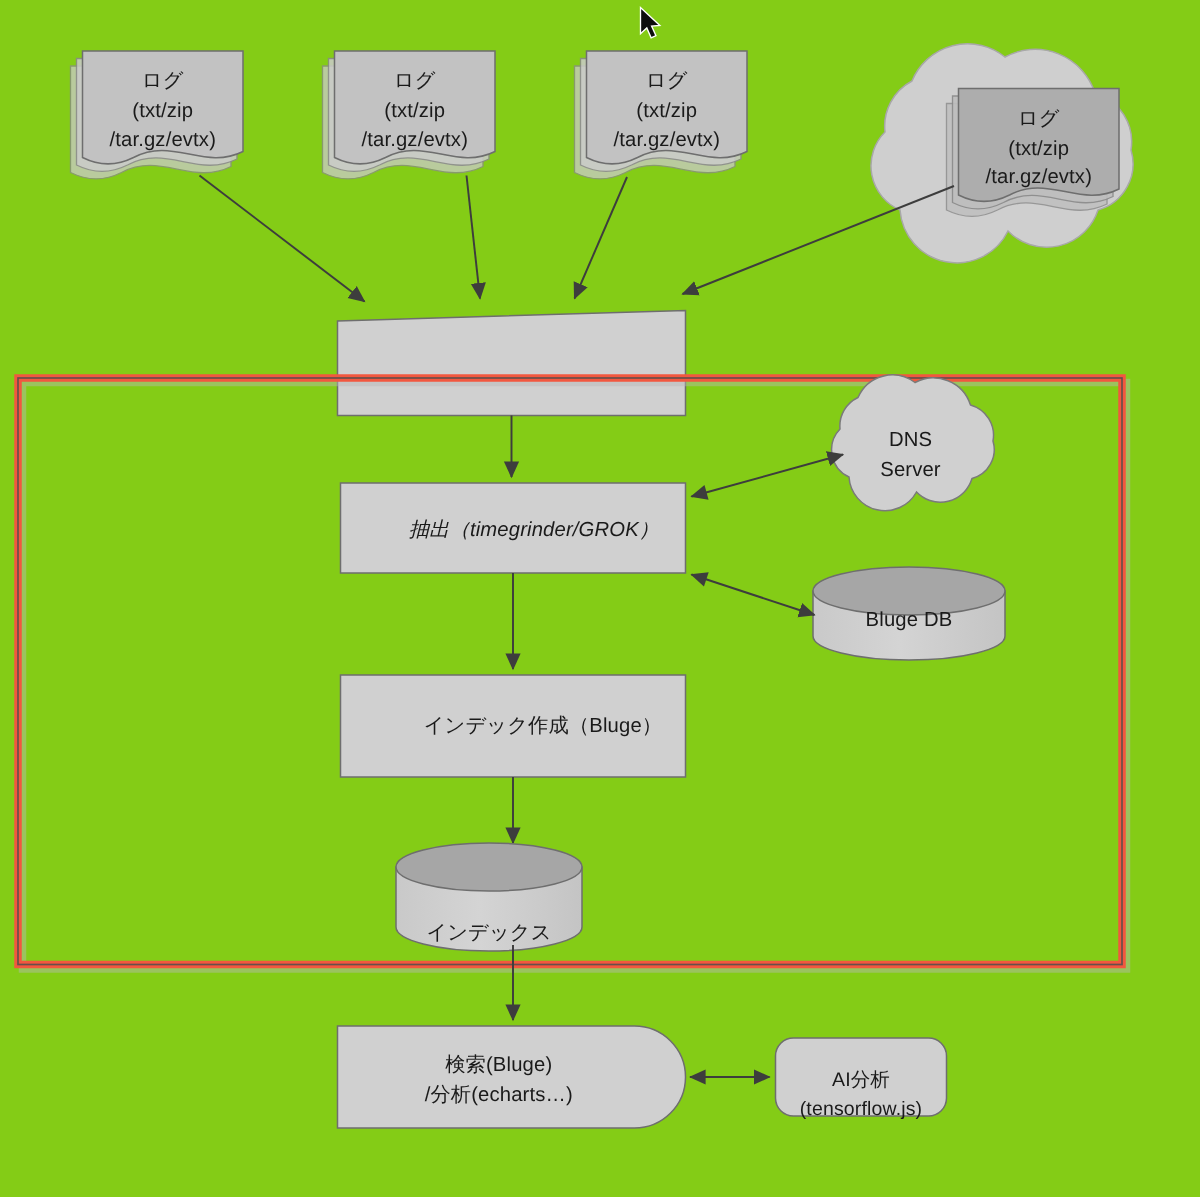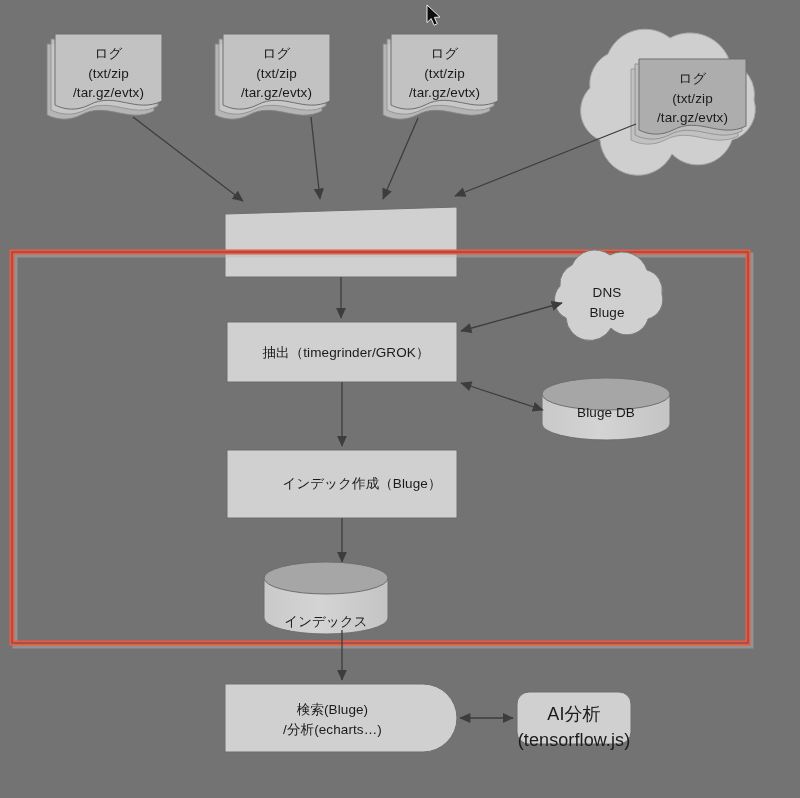--- a/index.html
+++ b/index.html
@@ -7,42 +7,43 @@
     padding: 0;
     background: #ffffff;
   }
   body {
     font-family: "Liberation Sans", "DejaVu Sans", sans-serif;
   }
   #canvas {
     position: relative;
     width: 800px;
     height: 798px;
-    background: #737373;
+    background: #84cc16;
     overflow: hidden;
   }
   #diagram-svg {
     position: absolute;
     left: 0;
     top: 0;
     width: 800px;
     height: 798px;
   }
   .node-label {
     position: absolute;
     text-align: center;
     color: #1a1a1a;
     font-size: 13.5px;
     line-height: 1.45;
     white-space: pre;
     pointer-events: none;
     letter-spacing: 0.1px;
   }
   .node-label.small {
-    font-size: 18px;
+    font-size: 13px;
+    margin-top: 10px;
   }
   .cursor-layer {
     position: absolute;
     left: 0; top: 0;
     width: 800px; height: 798px;
     pointer-events: none;
   }
 </style>
 </head>
 <body>
@@ -171,28 +172,28 @@
 
   <div class="node-label" style="left:391px; top:44px; width:107px;">ログ
 (txt/zip
 /tar.gz/evtx)</div>
 
   <div class="node-label" style="left:639px; top:69px; width:107px;">ログ
 (txt/zip
 /tar.gz/evtx)</div>
 
 
-  <div class="node-label" style="left:231px; top:343px; width:230px;">抽出（timegrinder/GROK）</div>
+  <div class="node-label" style="left:241px; top:343px; width:230px;font-style:italic;">抽出（timegrinder/GROK）</div>
 
   <div class="node-label" style="left:227px; top:474px; width:270px;">インデック作成（Bluge）</div>
 
   <div class="node-label" style="left:264px; top:592px; width:124px;margin-top:20px;">インデックス</div>
 
   <div class="node-label" style="left:562px; top:283px; width:90px;">DNS
-Bluge</div>
+Server</div>
 
   <div class="node-label" style="left:542px; top:403px; width:128px;">Bluge DB</div>
 
   <div class="node-label" style="left:225px; top:700px; width:215px;">検索(Bluge)
 /分析(echarts…)</div>
 
   <div class="node-label small" style="left:517px; top:701px; width:114px;">AI分析
 (tensorflow.js)</div>
 
   <svg class="cursor-layer" viewBox="0 0 800 798">

